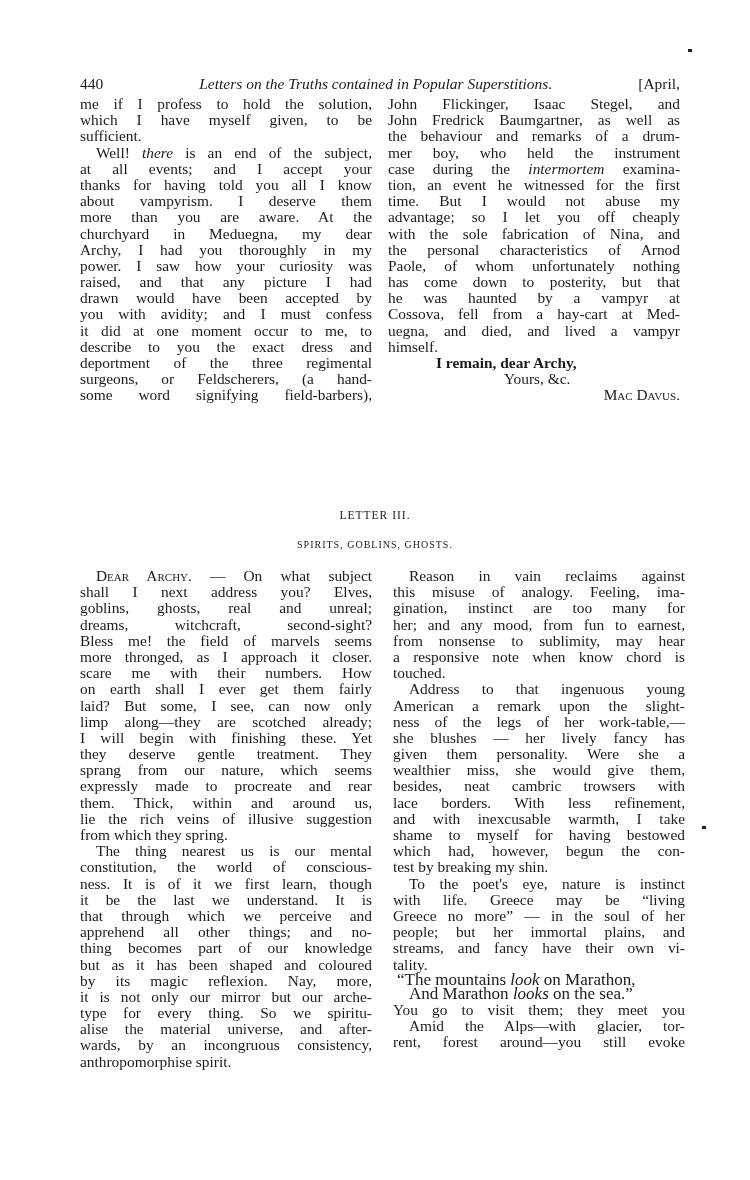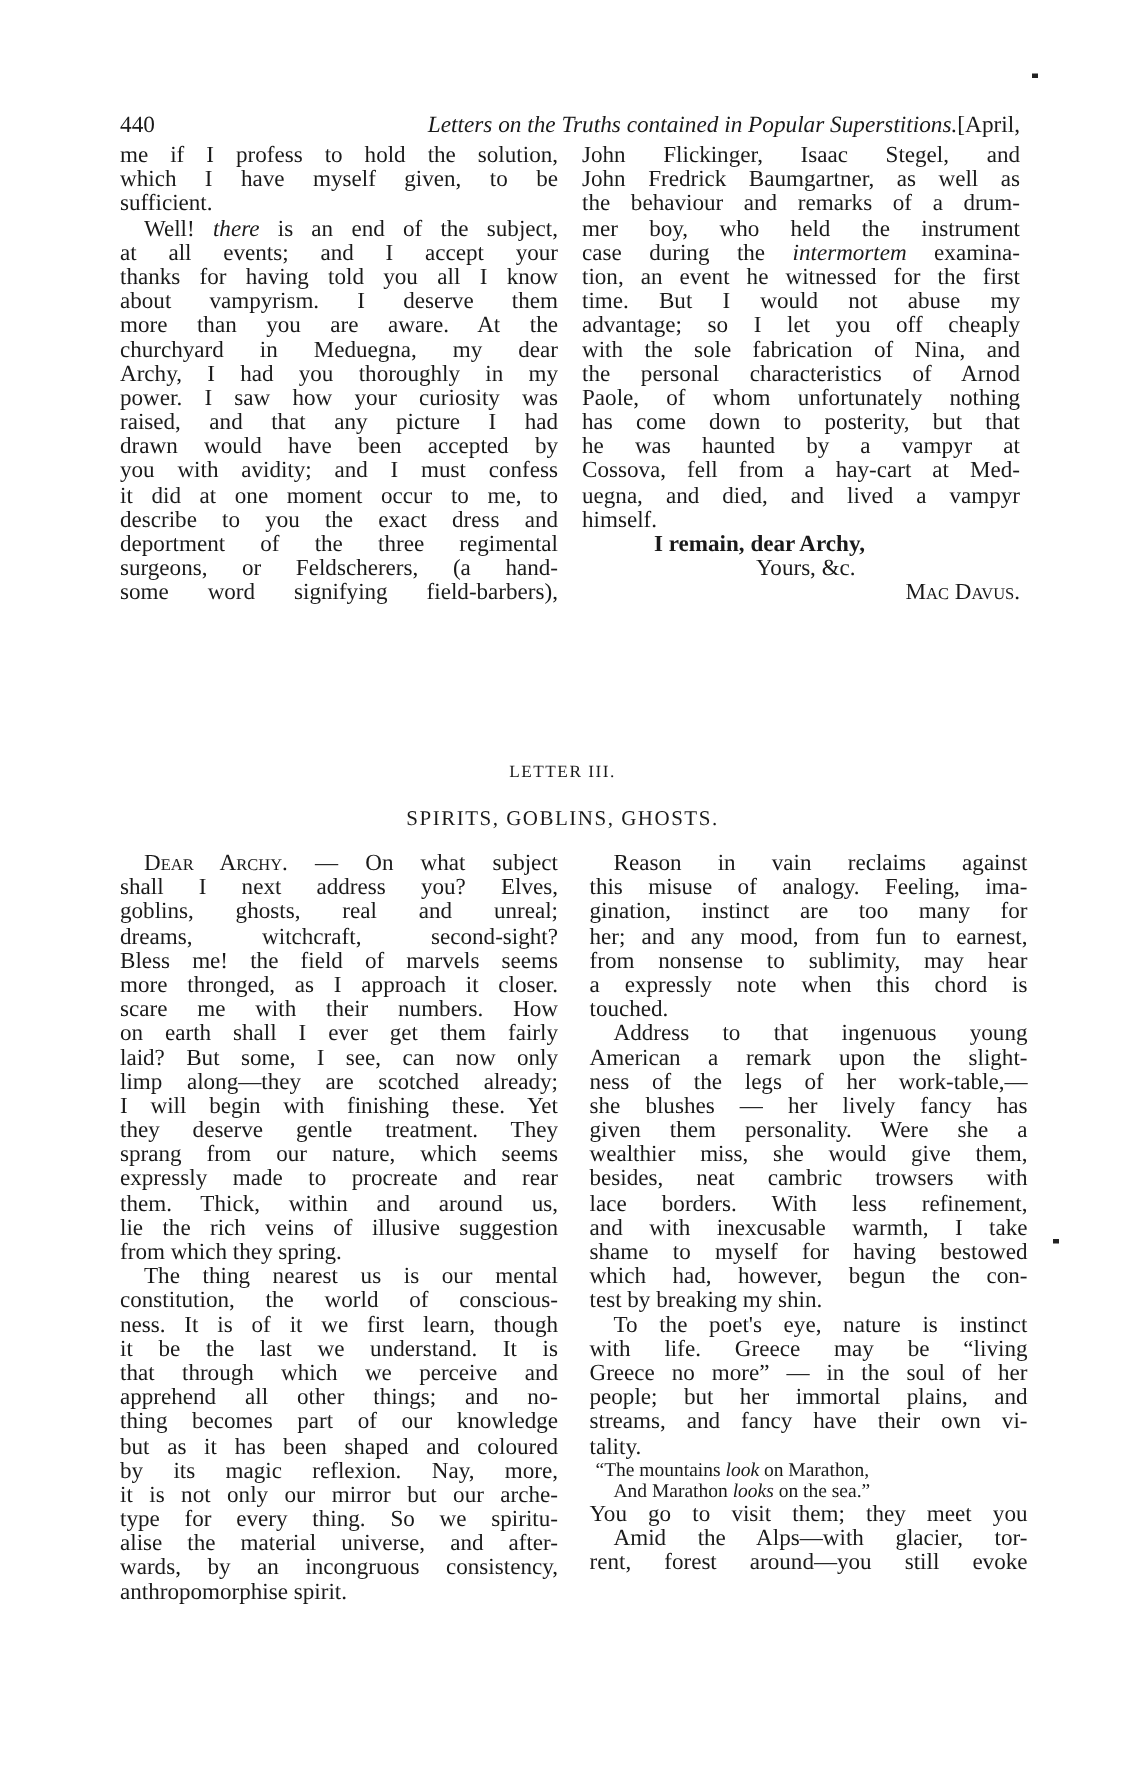--- a/index.html
+++ b/index.html
@@ -25,21 +25,21 @@
       display: flex;
       justify-content: space-between;
       align-items: baseline;
       font-size: 15.5px;
       height: 24px;
       line-height: 24px;
     }
     .running-head .title {
       font-style: italic;
       flex: 1;
-      text-align: right;
+      text-align: center;
       padding-left: 10px;
     }
     .cols {
       display: flex;
       justify-content: space-between;
     }
     .col {
       width: 292px;
       font-size: 15.4px;
       line-height: 16.2px;
@@ -70,29 +70,29 @@
     .closing .l3 { padding-left: 156px; display:block; height:16.2px; font-variant: small-caps; text-align: right;}
     .letter-heading {
       position: absolute;
       left: 0;
       width: 750px;
       text-align: center;
       font-size: 11px;
       letter-spacing: 1px;
     }
     .lh1 { top: 509px; font-size: 11.5px; }
-    .lh2 { top: 539px; font-size: 14px; }
+    .lh2 { top: 539px; font-size: 10px; }
     .lower {
       position: absolute;
       left: 80px;
       top: 568px;
       width: 605px;
     }
     .quote {
-      font-size: 13px;
+      font-size: 17px;
       line-height: 14px;
       padding-left: 4px;
     }
     .quote .q1, .quote .q2 { display:block; height: 14.5px; white-space: nowrap;}
     .quote .q2 { padding-left: 12px; }
     .speck {
       position: absolute;
       width: 4px;
       height: 3px;
       background: #222;
@@ -192,21 +192,21 @@
     <span class="line">alise the material universe, and after-</span>
     <span class="line">wards, by an incongruous consistency,</span>
     <span class="line last">anthropomorphise spirit.</span>
   </div>
   <div class="col">
     <span class="line ind">Reason in vain reclaims against</span>
     <span class="line">this misuse of analogy. Feeling, ima-</span>
     <span class="line">gination, instinct are too many for</span>
     <span class="line">her; and any mood, from fun to earnest,</span>
     <span class="line">from nonsense to sublimity, may hear</span>
-    <span class="line">a expressly note when this chord is</span>
+    <span class="line">a responsive note when know chord is</span>
     <span class="line last">touched.</span>
     <span class="line ind">Address to that ingenuous young</span>
     <span class="line">American a remark upon the slight-</span>
     <span class="line">ness of the legs of her work-table,—</span>
     <span class="line">she blushes — her lively fancy has</span>
     <span class="line">given them personality. Were she a</span>
     <span class="line">wealthier miss, she would give them,</span>
     <span class="line">besides, neat cambric trowsers with</span>
     <span class="line">lace borders. With less refinement,</span>
     <span class="line">and with inexcusable warmth, I take</span>

